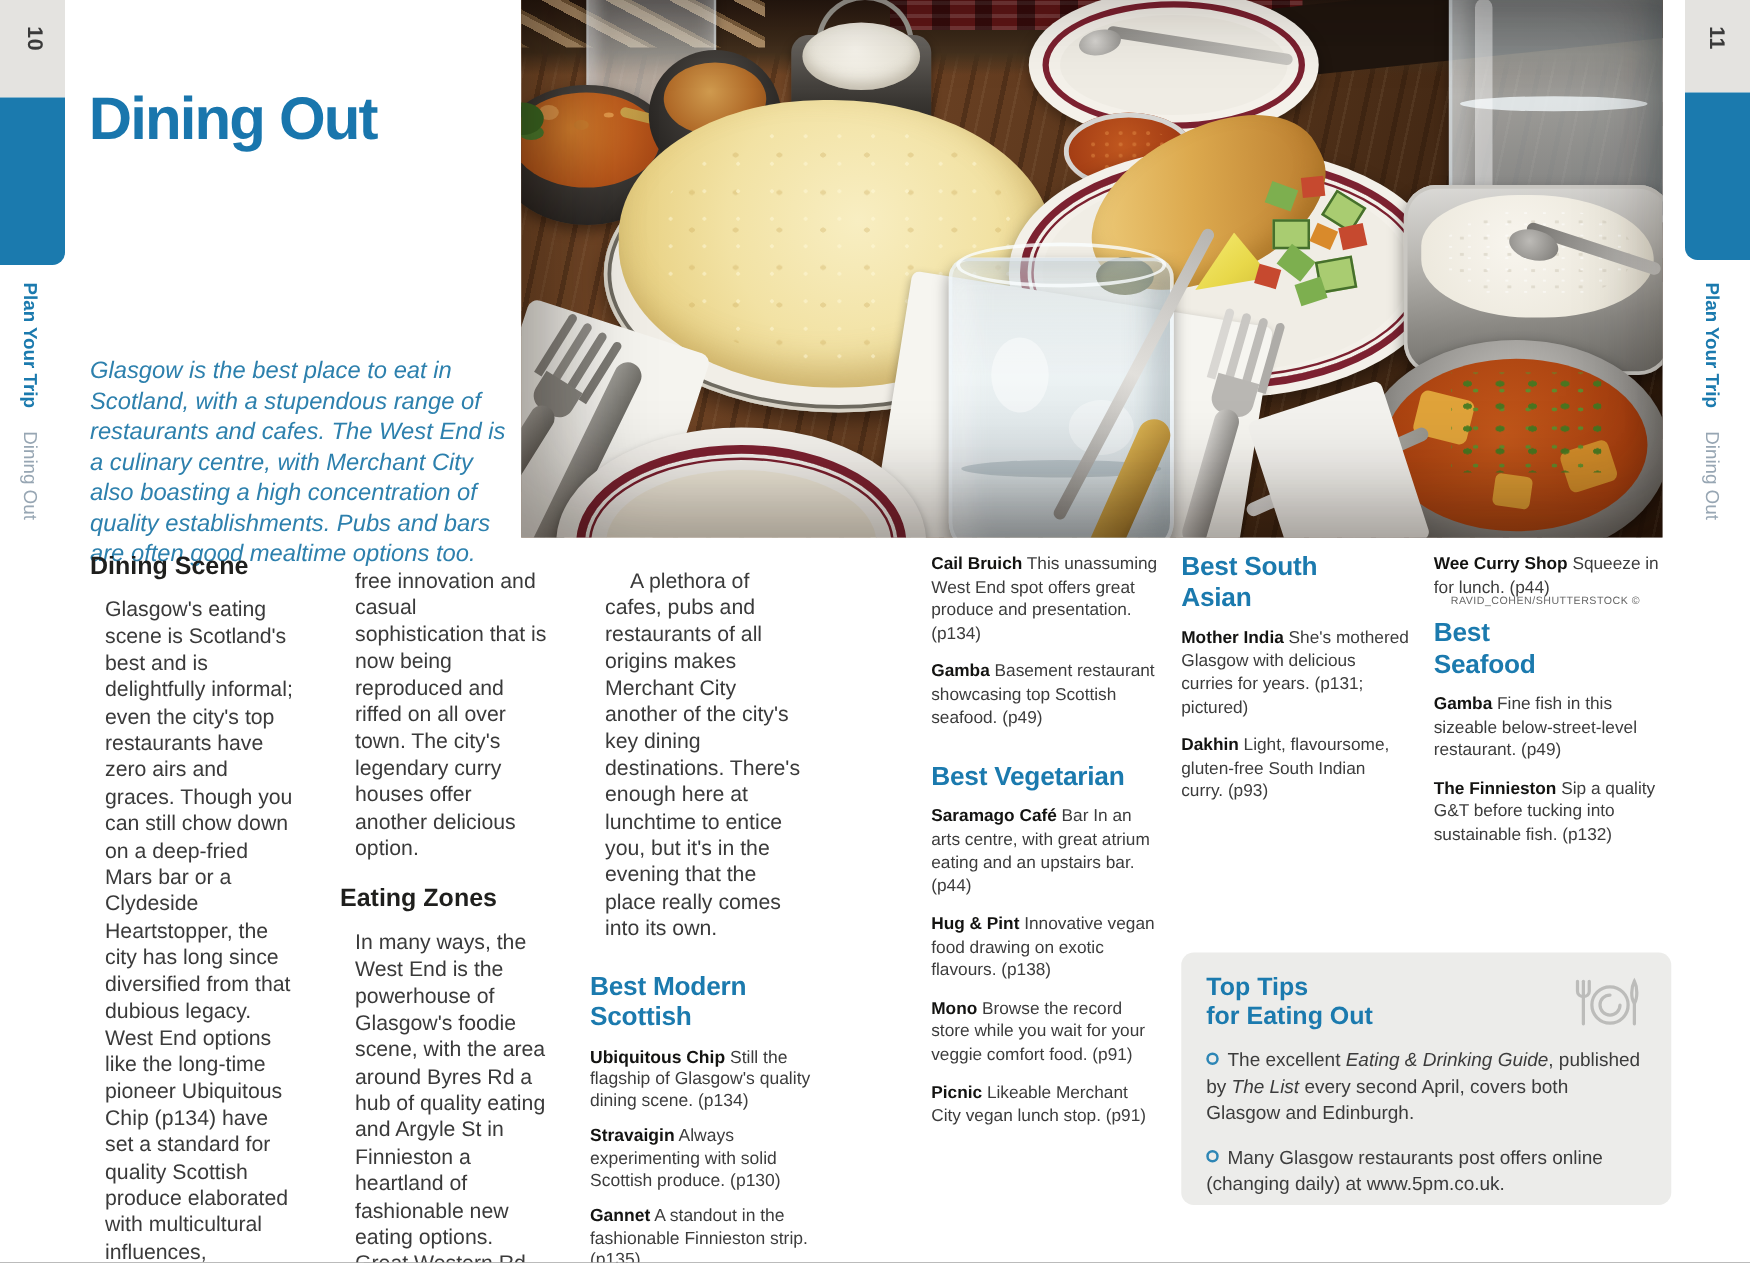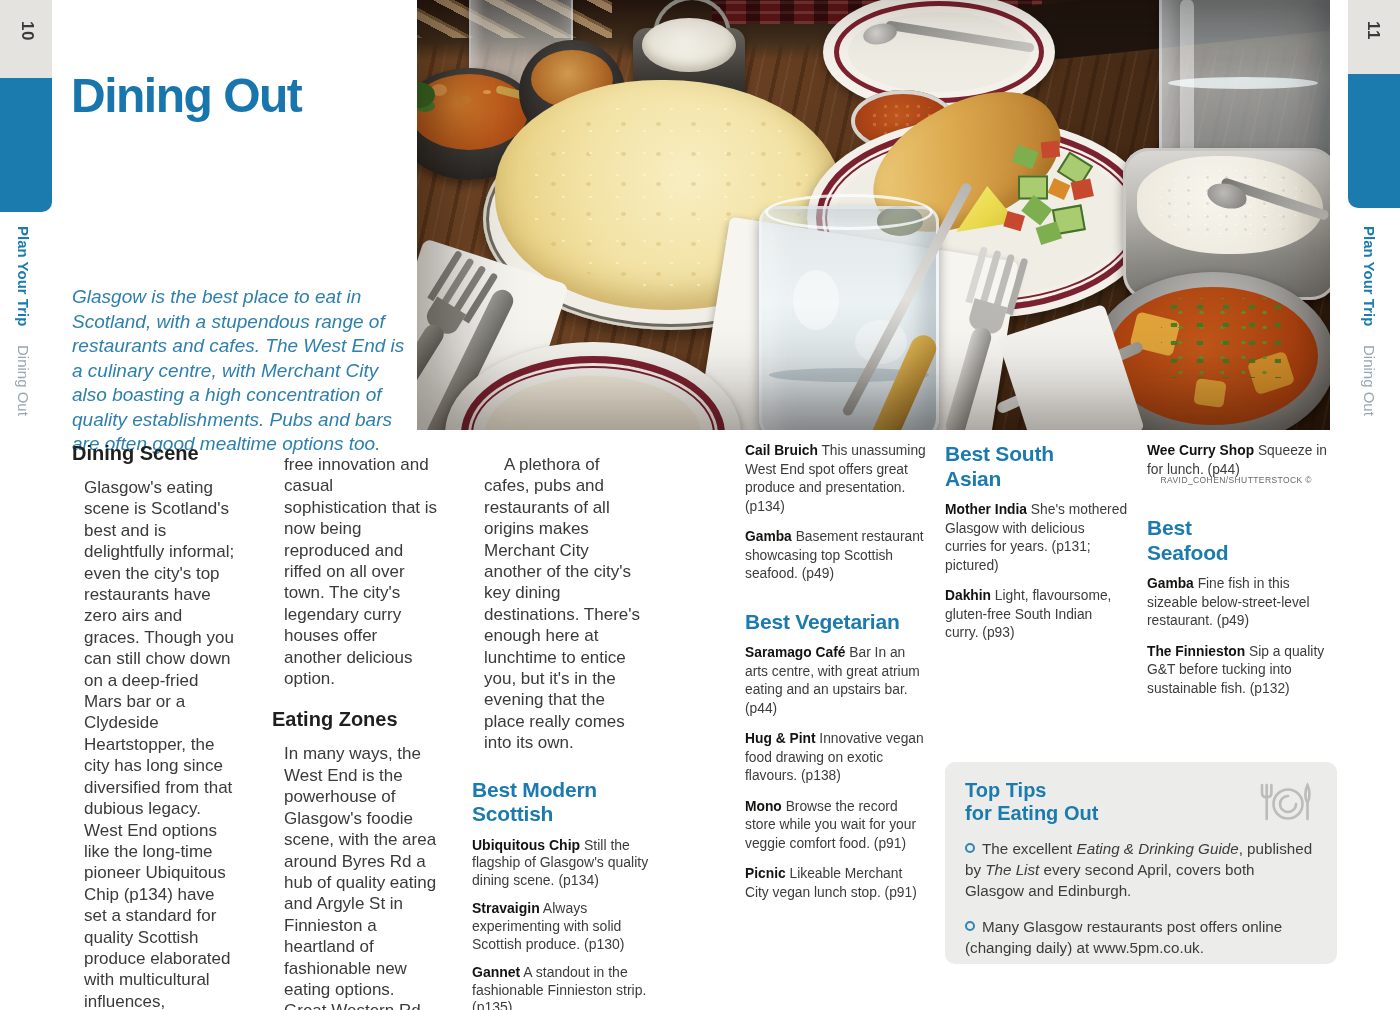--- a/index.html
+++ b/index.html
@@ -230,21 +230,21 @@
   </div>
 
   <div class="col" style="left:945px;width:183px;">
     <h3 class="bluehead mt0"><span>Best South</span><br><span>Asian</span></h3>
     <p class="entry-sm"><b class="ename">Mother India</b> <span>She's mothered Glasgow with delicious curries for years. (p131; pictured)</span></p>
     <p class="entry-sm"><b class="ename">Dakhin</b> <span>Light, flavoursome, gluten-free South Indian curry. (p93)</span></p>
   </div>
 
   <div class="col" style="left:1147px;width:187px;">
     <p class="entry-sm"><b class="ename">Wee Curry Shop</b> <span>Squeeze in for lunch. (p44)</span></p>
-    <h3 class="bluehead" style="margin-top:37px;"><span>Best</span><br><span>Seafood</span></h3>
+    <h3 class="bluehead" style="margin-top:16px;"><span>Best</span><br><span>Seafood</span></h3>
     <p class="entry-sm"><b class="ename">Gamba</b> <span>Fine fish in this sizeable below-street-level restaurant. (p49)</span></p>
     <p class="entry-sm"><b class="ename">The Finnieston</b> <span>Sip a quality G&amp;T before tucking into sustainable fish. (p132)</span></p>
   </div>
 
   <div class="tipsbox">
     <h3 class="tipshead"><span>Top Tips</span><br><span>for Eating Out</span></h3>
     <span class="tipsicon">
       <svg width="62" height="44" viewBox="0 0 62 44" fill="none" stroke="#bcbcba" stroke-width="2.6" stroke-linecap="round">
         <path d="M9 5v8c0 2.6 1.9 4.2 4.7 4.2s4.7-1.6 4.7-4.2V5"></path>
         <path d="M13.7 5v12"></path>

